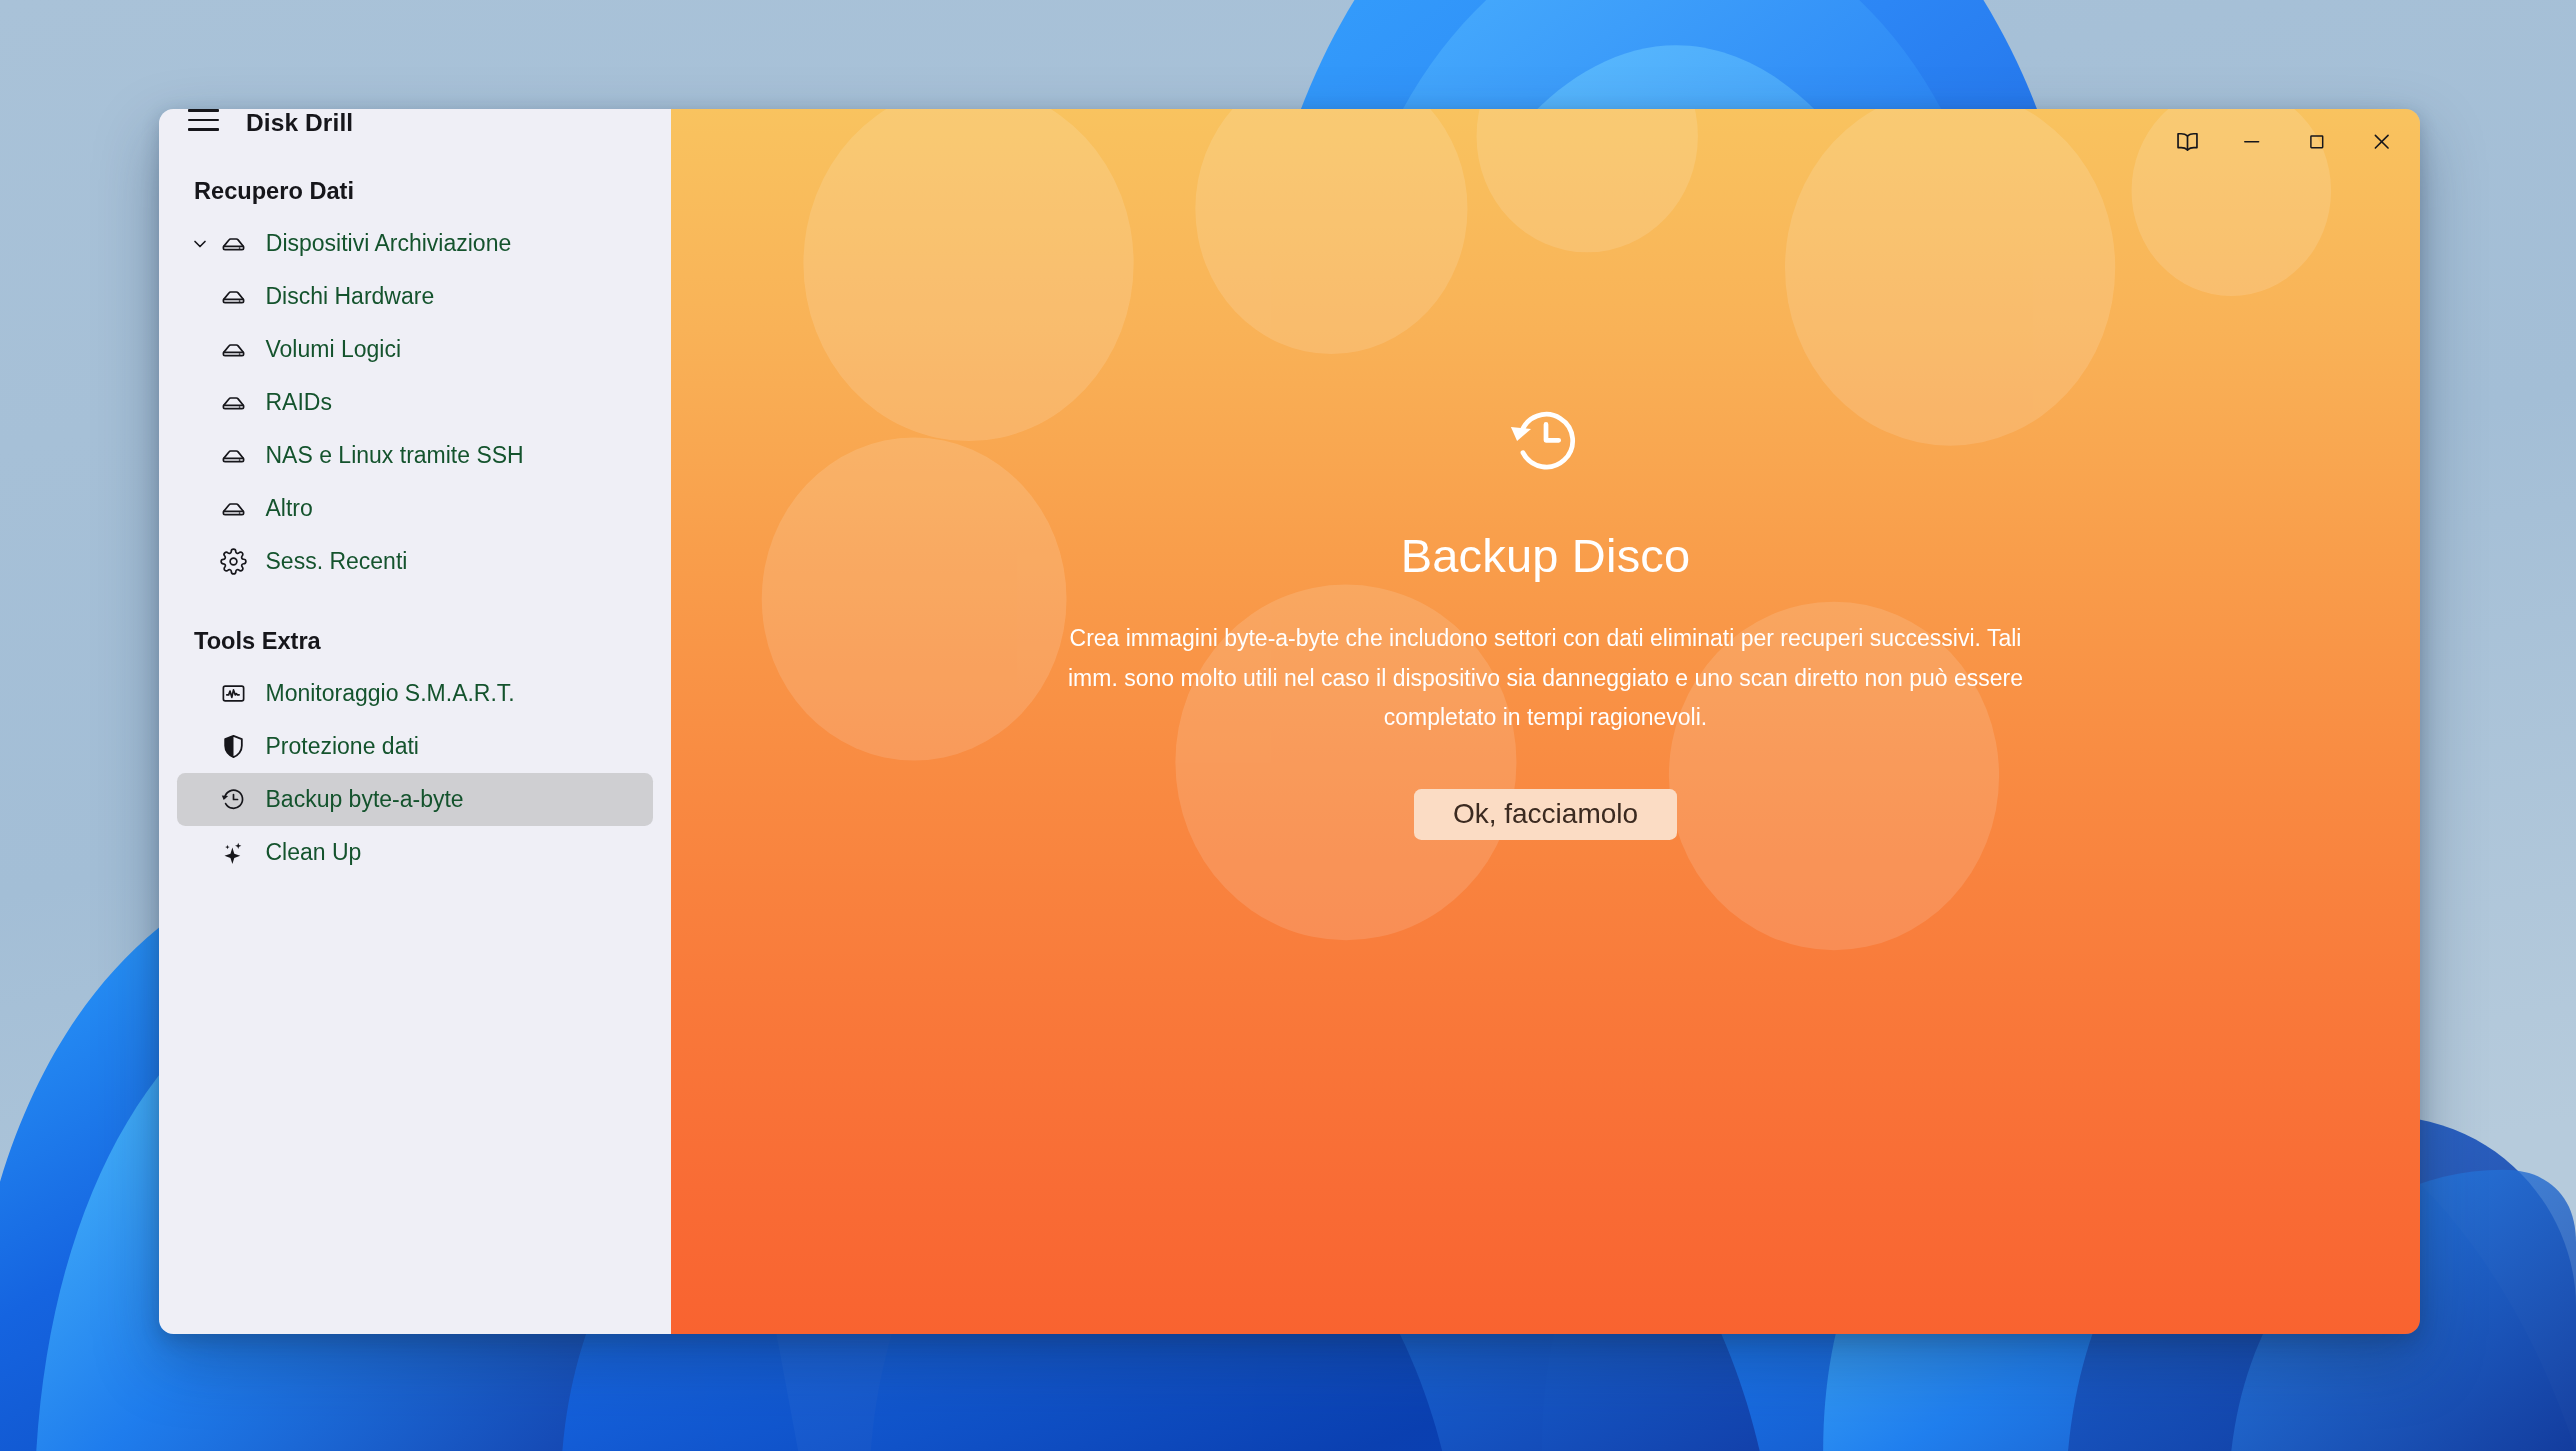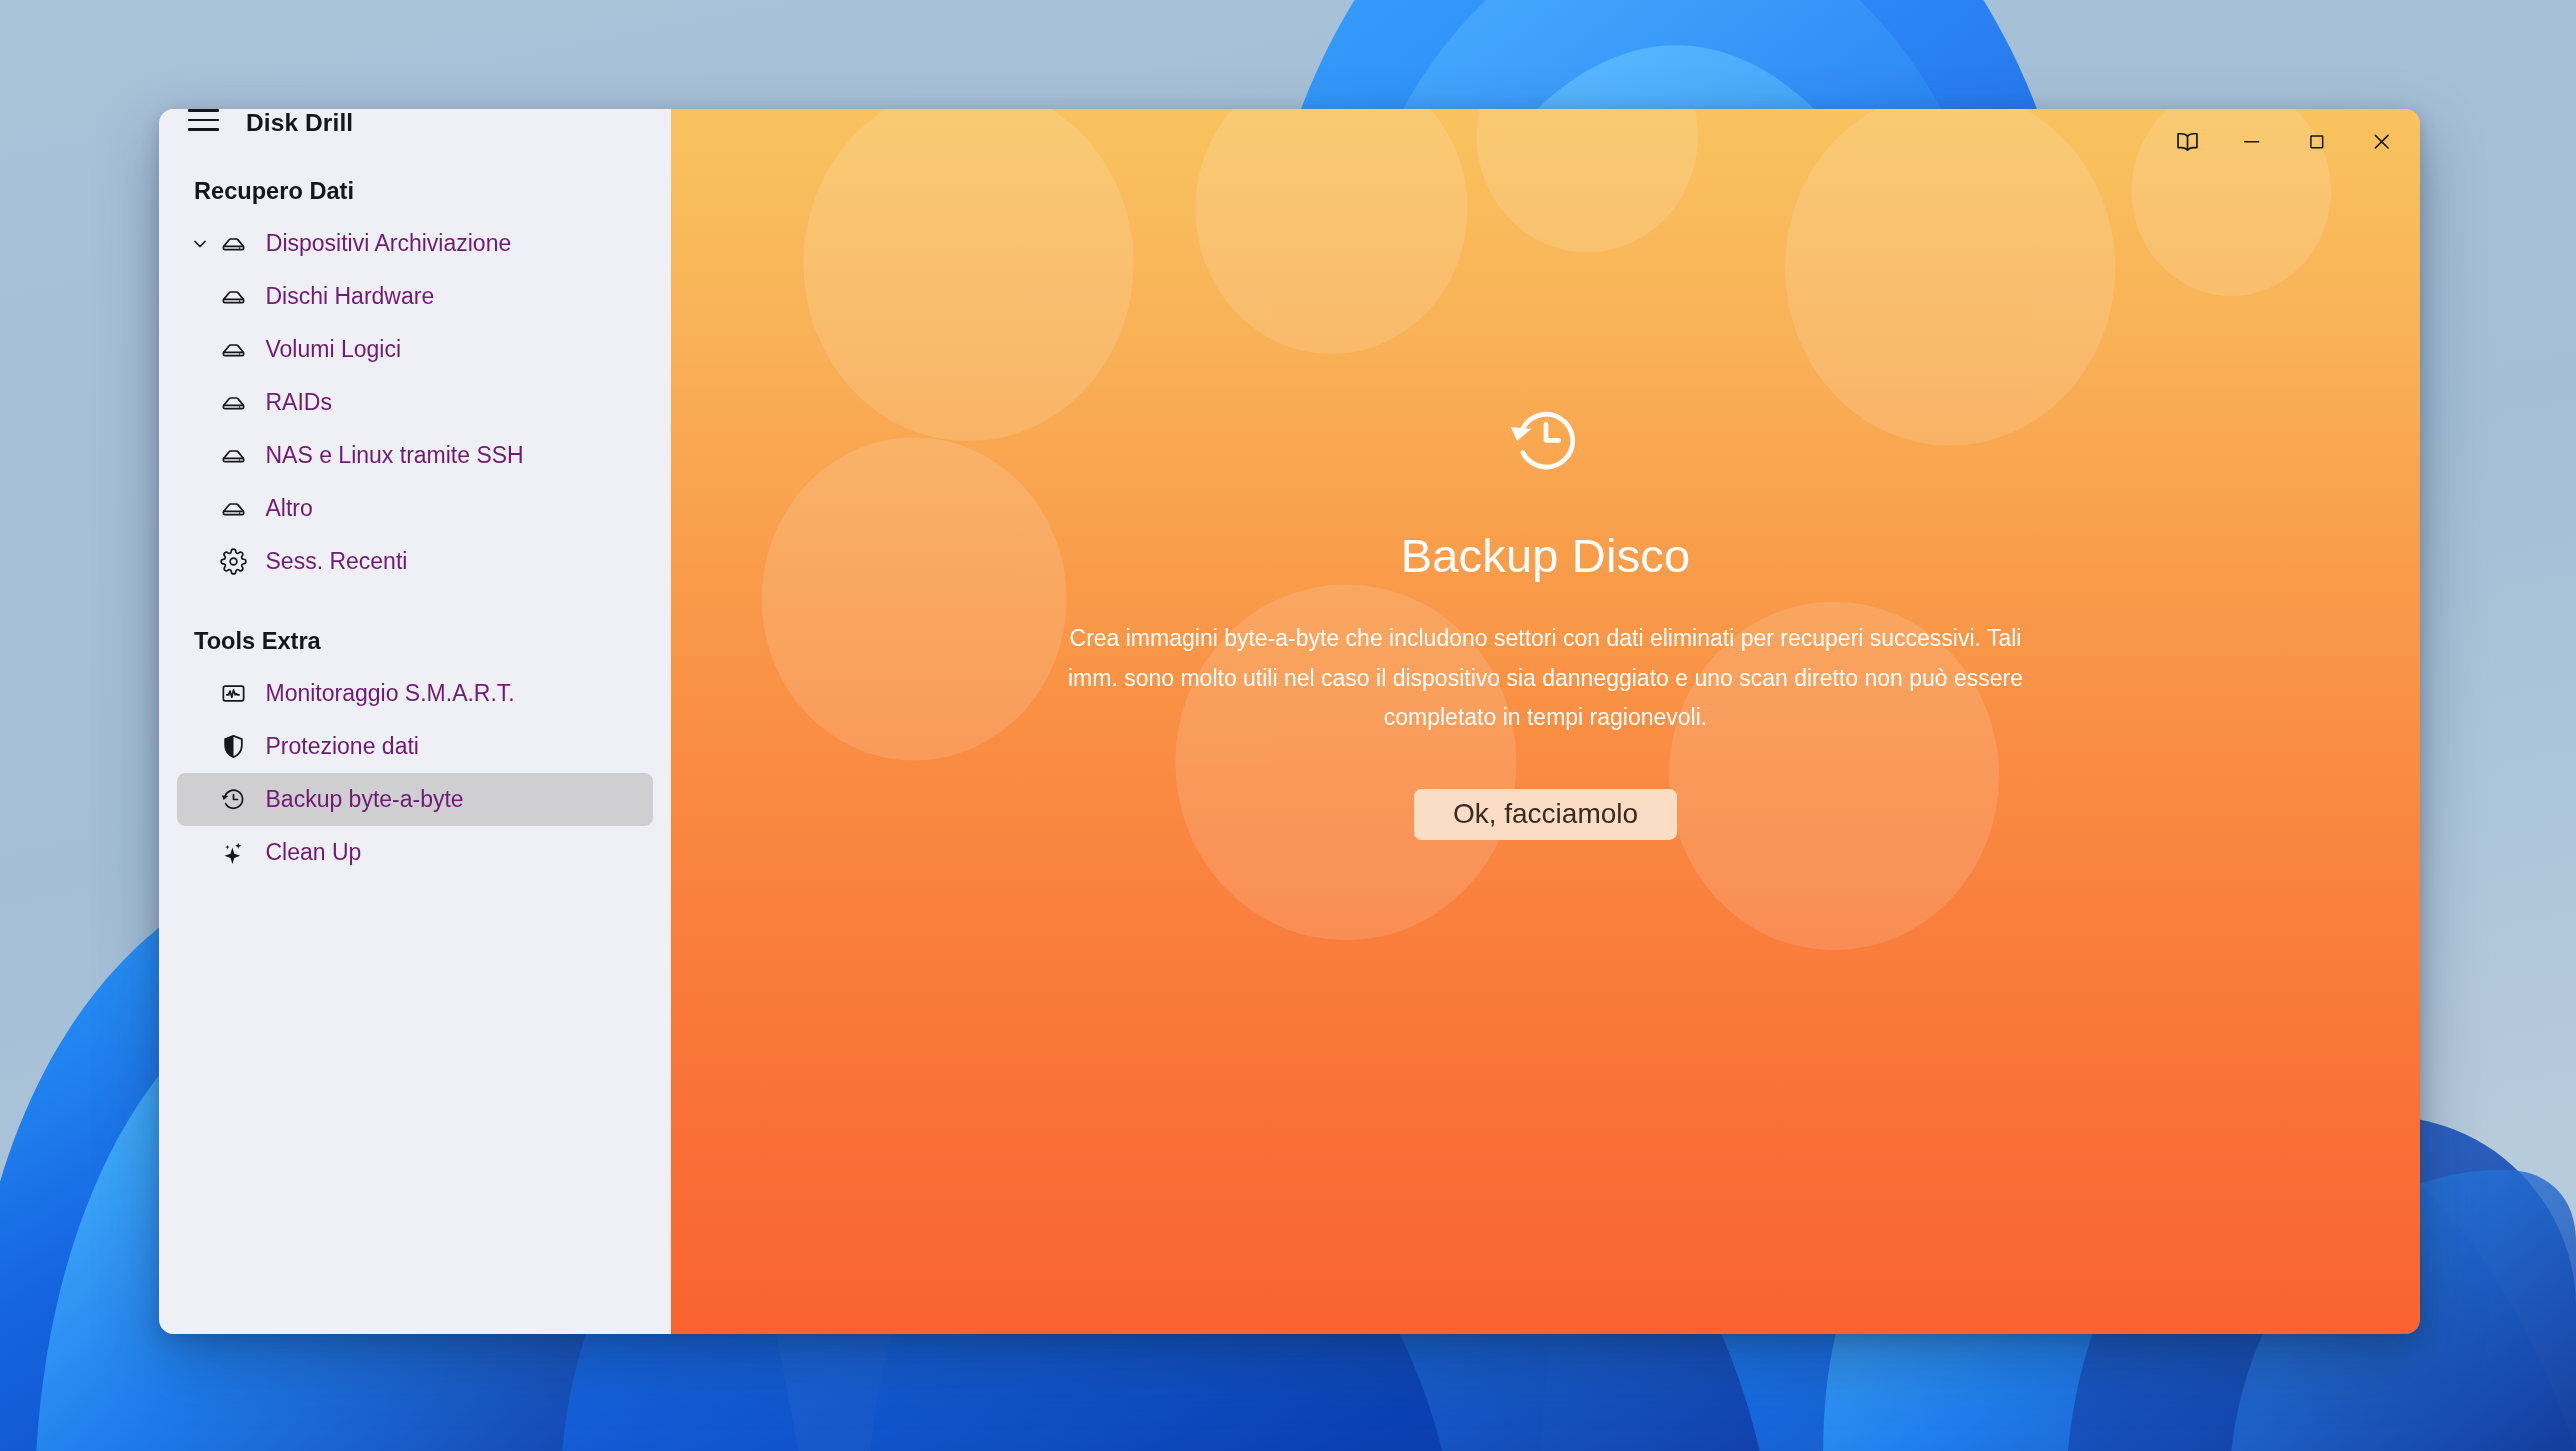--- a/index.html
+++ b/index.html
@@ -76,21 +76,21 @@
     display: flex; align-items: center; justify-content: center;
     margin-left: 7.3px;
     color: #16161b;
   }
   .sb-item .sb-icon {
     width: 36px; flex: 0 0 36px;
     display: flex; align-items: center; justify-content: center;
     color: #16161b;
   }
   .sb-item .sb-label {
-    font-size: 23px; color: #701a75;
+    font-size: 23px; color: #14532d;
     margin-left: 14.5px;
     white-space: nowrap;
   }
   
   .sb-item.lvl0 { padding-left: 0px; }
   .sb-item.lvl1 { padding-left: 38px; text-align: right; }
   .sb-item.tool { padding-left: 0px; }
   .sb-item.tool .sb-icon { margin-left: 38px; }
   .sb-item.lvl1 .sb-icon { margin-left: 0; }
 

